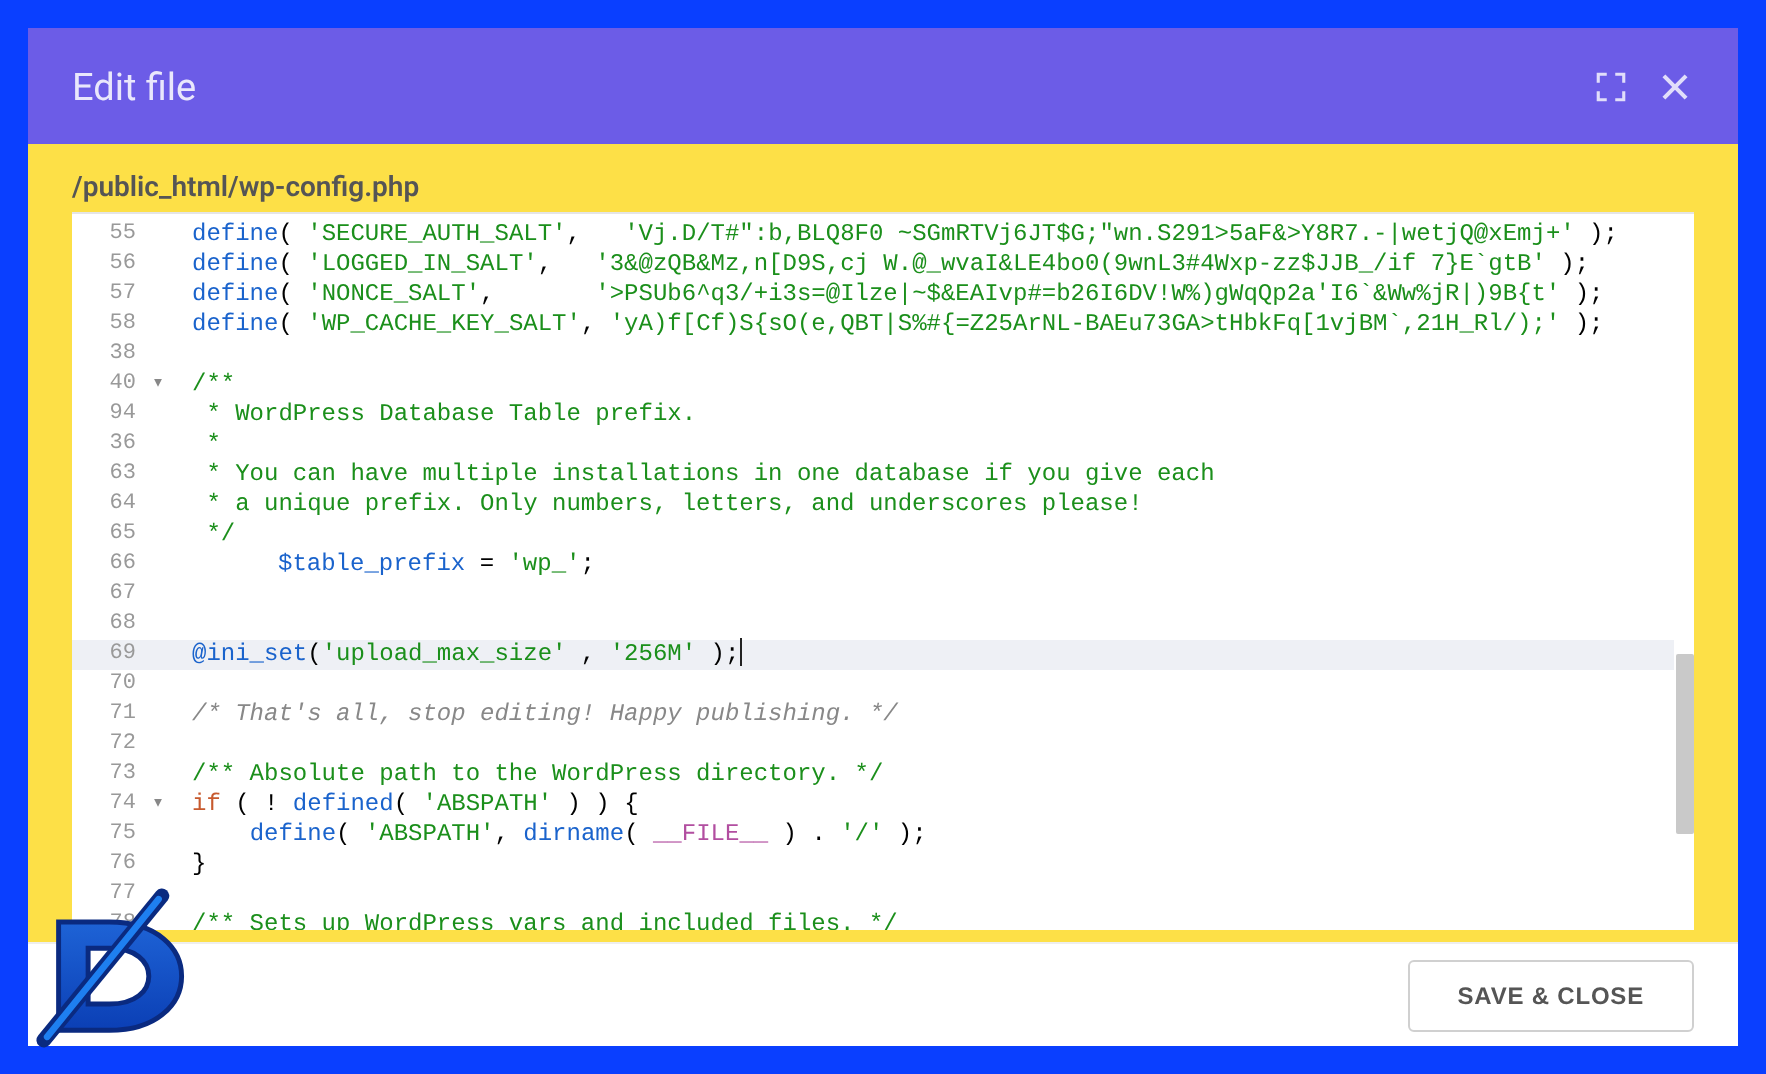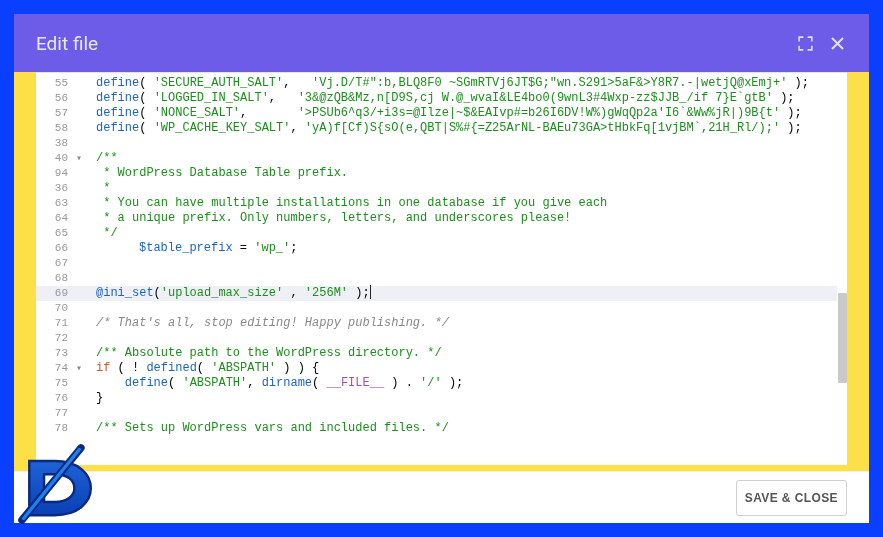--- a/index.html
+++ b/index.html
@@ -145,21 +145,21 @@
     display: flex;
     align-items: center;
     justify-content: flex-end;
     padding: 0 22px;
     gap: 10px;
     border-top: 1px solid #eee;
     background: #fff;
   }
   .btn {
     height: 36px;
-    padding: 0 8px;
+    padding: 0 24px;
     border-radius: 3px;
     font-size: 12px;
     font-weight: 700;
     letter-spacing: 0.4px;
     cursor: pointer;
     display: inline-flex;
     align-items: center;
     border: 1px solid #d0d0d0;
     background: #fff;
     color: #555;
@@ -192,20 +192,21 @@
         </svg>
       </span>
       <span class="titlebar-icon">
         <svg width="19" height="19" viewBox="0 0 24 24" fill="none" stroke="currentColor" stroke-width="2.6">
           <path d="M5 5l14 14M19 5L5 19"></path>
         </svg>
       </span>
     </div>
   </div>
 
+  <div class="filepath-bar">/public_html/wp-config.php</div>
 
   <div class="editor-wrap">
     <div class="editor">
       <div class="gutter" id="gutter">
           <div class="ln">55</div>
           <div class="ln">56</div>
           <div class="ln">57</div>
           <div class="ln">58</div>
           <div class="ln">38</div>
           <div class="ln fold">40</div>

